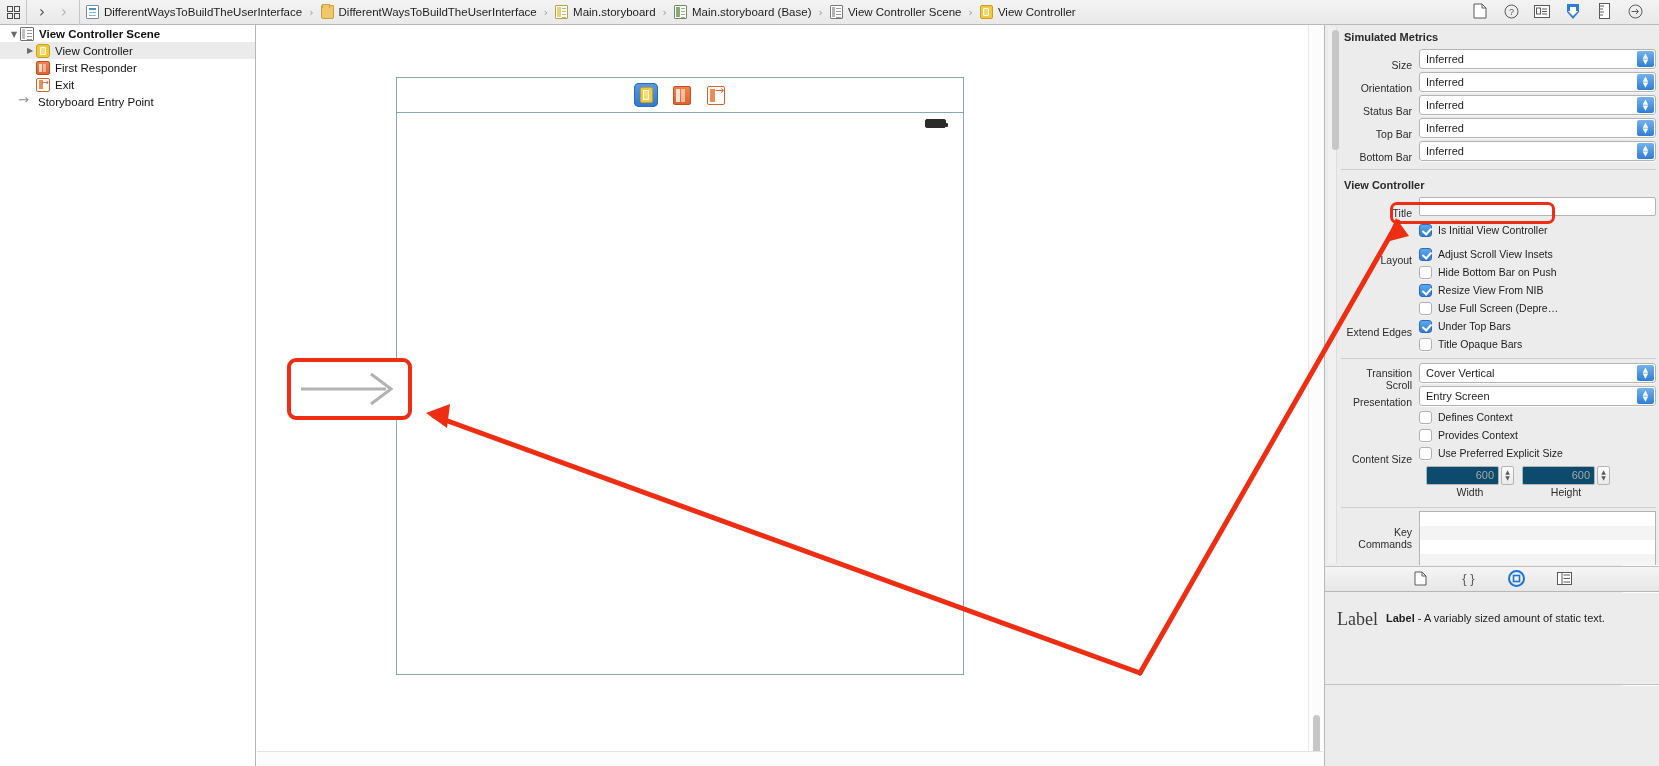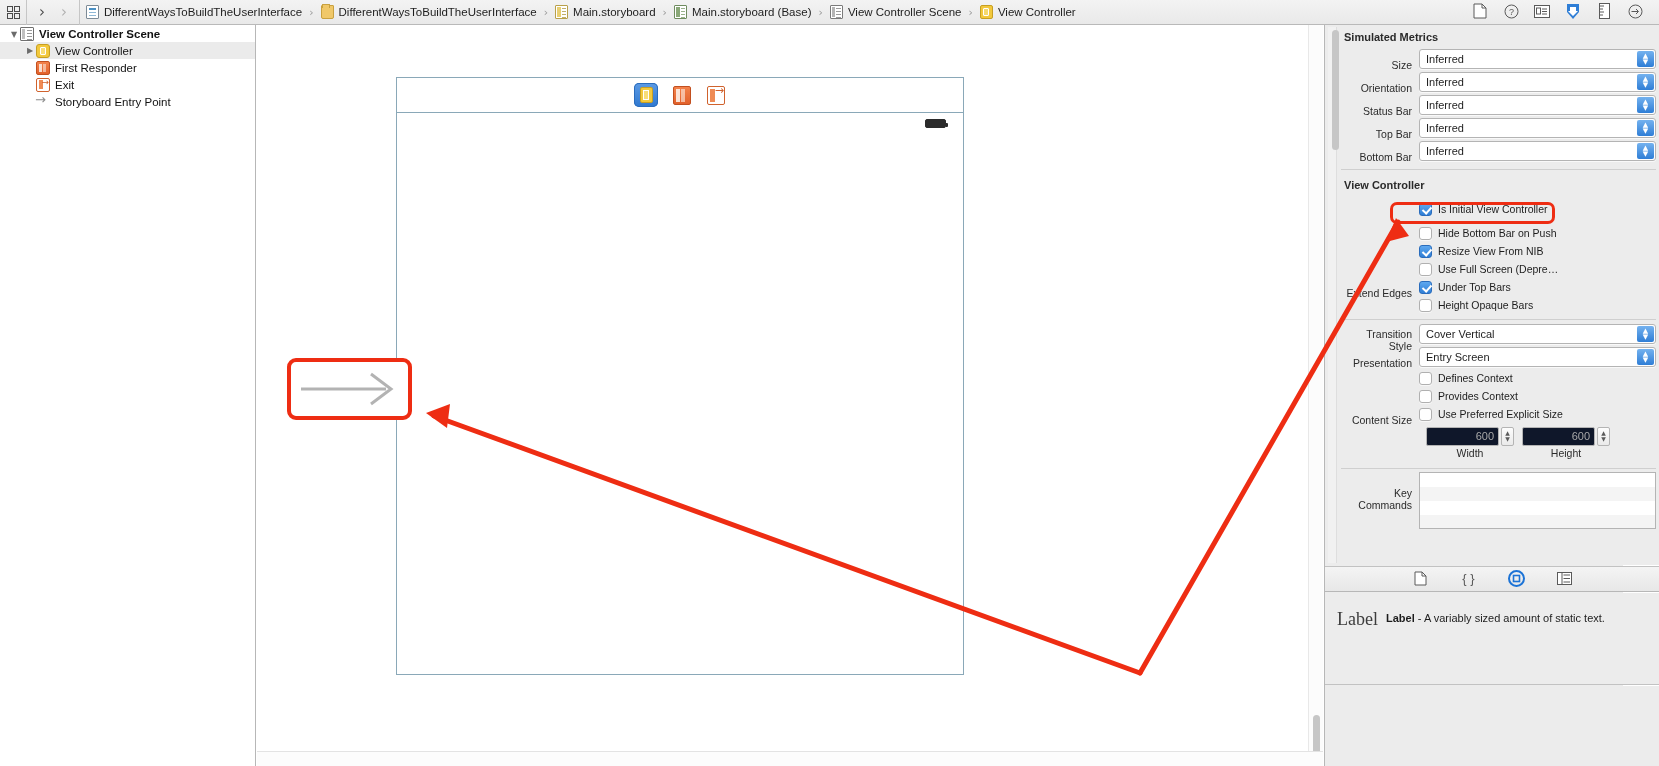--- a/index.html
+++ b/index.html
@@ -246,21 +246,21 @@
   }
   .cb-label { font-size: 10.5px; color: #1d1d1d; white-space: nowrap; }
 
   .highlight-box {
     position: absolute; left: 1390px; top: 202px; width: 165px; height: 22px;
     border: 3px solid #ee2d13; border-radius: 7px; pointer-events: none;
   }
 
   .stepper-row { display: flex; align-items: center; height: 20px; padding-left: 85px; gap: 8px; }
   .stepper {
-    width: 73px; height: 19px; background: #0f172a; border: 1px solid #b4b4b4;
+    width: 73px; height: 19px; background: #0c4a6e; border: 1px solid #b4b4b4;
     border-radius: 2px; display: flex; align-items: center; justify-content: flex-end;
     padding-right: 4px; font-size: 11px; color: #a8a8a8;
   }
   .stepper-btns {
     width: 13px; height: 19px; background: linear-gradient(#fdfdfd,#eaeaea);
     border: 1px solid #b4b4b4; border-radius: 2px; margin-left: 2px;
     display: flex; flex-direction: column; align-items: center; justify-content: center;
     font-size: 6px; line-height: 6px; color: #5a5a5a; font-family: "DejaVu Sans", sans-serif;
   }
   .sublabel-row { display: flex; padding-left: 85px; gap: 8px; margin-top: 1px; }
@@ -412,21 +412,21 @@
         <div class="ol-row" style="padding-left: 24px;">
           <span class="tri spacer"></span>
           <span class="ol-ic ic-first-resp"></span>
           <span>First Responder</span>
         </div>
         <div class="ol-row" style="padding-left: 24px;">
           <span class="tri spacer"></span>
           <span class="ol-ic ic-exit"></span>
           <span>Exit</span>
         </div>
-        <div class="ol-row" style="padding-left: 24px;">
+        <div class="ol-row" style="padding-left: 7px;">
           <span class="tri spacer"></span>
           <span class="ol-ic ic-entry"></span>
           <span>Storyboard Entry Point</span>
         </div>
       </div>
   </div>
 
   <div class="canvas">
 
     <div class="vc-scene">
@@ -519,28 +519,37 @@
                   <span>▼</span>
                 </span>
               </div>
             </div>
           </div>
 
         <div class="divider" style="margin-top:8px;"></div>
 
         <div class="sec-title">View Controller</div>
 
+        <div class="row">
+          <div class="row-label">Title</div>
+          <input class="textfield" type="text" placeholder="" style="">
+        </div>
 
         <div class="cbrow" style="margin:4px 0 6px 0;">
           <div class="row-label"></div>
           <div class="cb on"></div>
           <div class="cb-label">Is Initial View Controller</div>
         </div>
 
         <div id="layout-host">
+            <div class="cbrow">
+              <div class="row-label">Layout</div>
+              <div class="cb on"></div>
+              <div class="cb-label">Adjust Scroll View Insets</div>
+            </div>
             <div class="cbrow">
               <div class="row-label"></div>
               <div class="cb off"></div>
               <div class="cb-label">Hide Bottom Bar on Push</div>
             </div>
             <div class="cbrow">
               <div class="row-label"></div>
               <div class="cb on"></div>
               <div class="cb-label">Resize View From NIB</div>
             </div>
@@ -552,28 +561,28 @@
           </div>
         <div id="extend-edges-host">
             <div class="cbrow">
               <div class="row-label">Extend Edges</div>
               <div class="cb on"></div>
               <div class="cb-label">Under Top Bars</div>
             </div>
             <div class="cbrow">
               <div class="row-label"></div>
               <div class="cb off"></div>
-              <div class="cb-label">Height Opaque Bars</div>
+              <div class="cb-label">Title Opaque Bars</div>
             </div>
           </div>
 
         <div class="divider"></div>
 
         <div class="row">
-          <div class="row-label">Transition Style</div>
+          <div class="row-label">Transition Scroll</div>
           <div class="popup">
             <span>Cover Vertical</span>
             <span class="popup-arrows">
               <span>▲</span>
                 <span>▼</span>
             </span>
           </div>
         </div>
 
         <div class="row">

